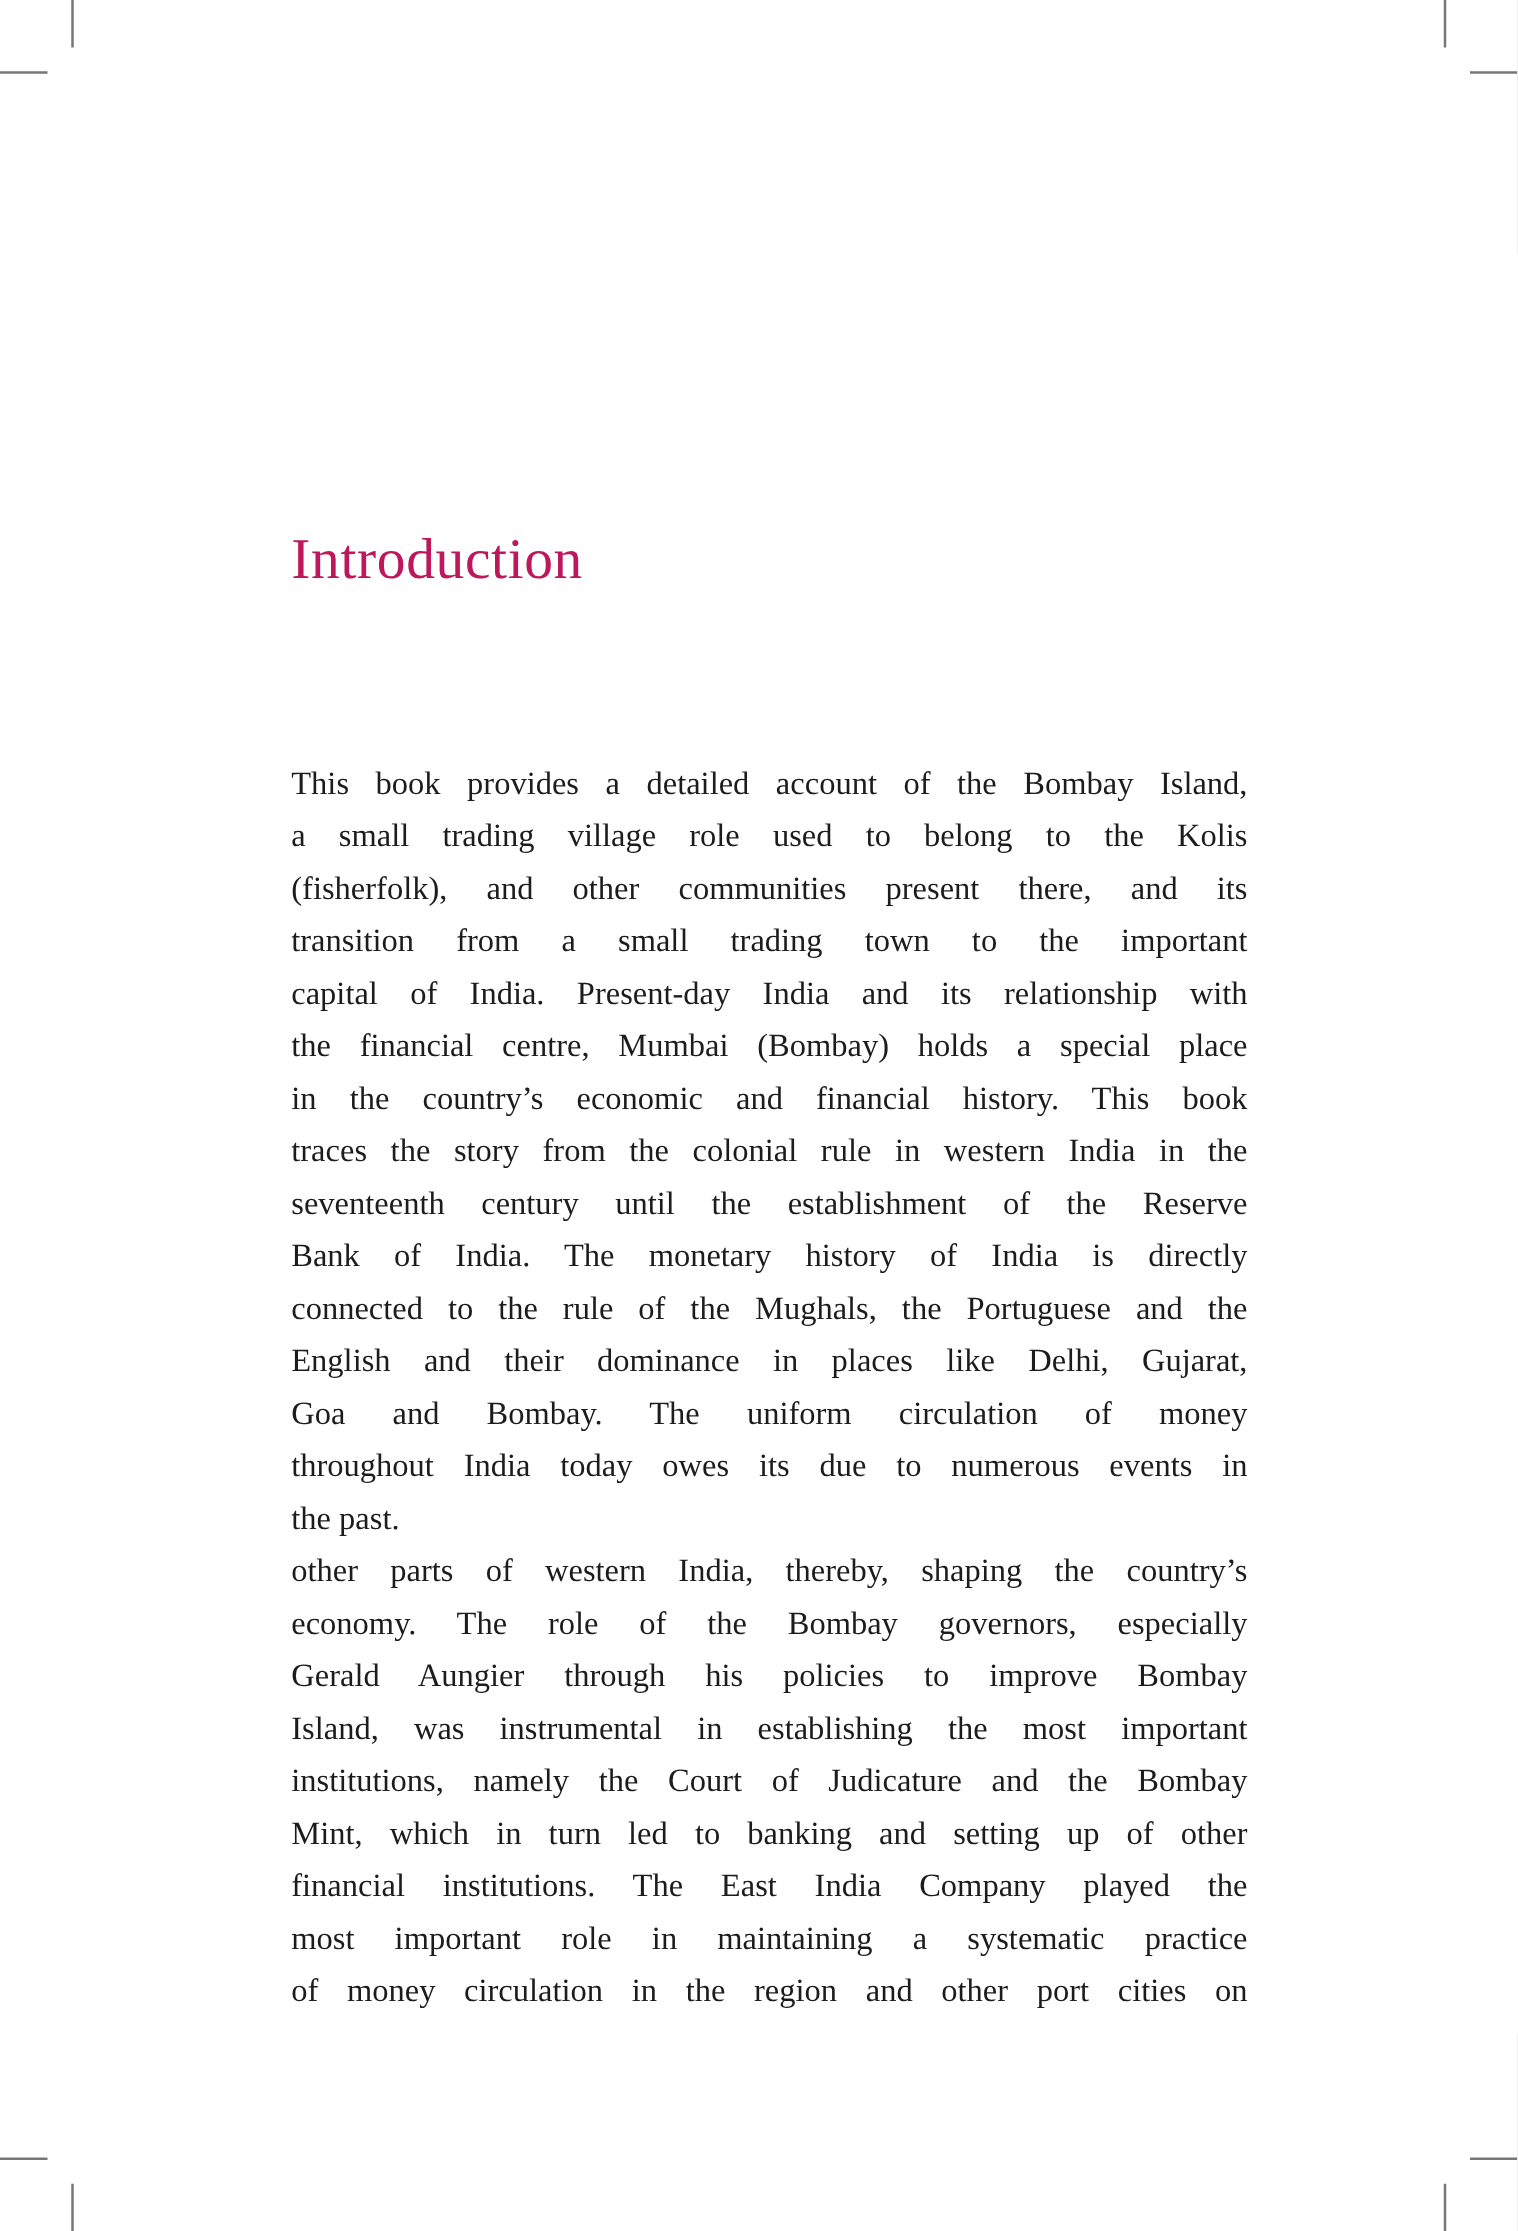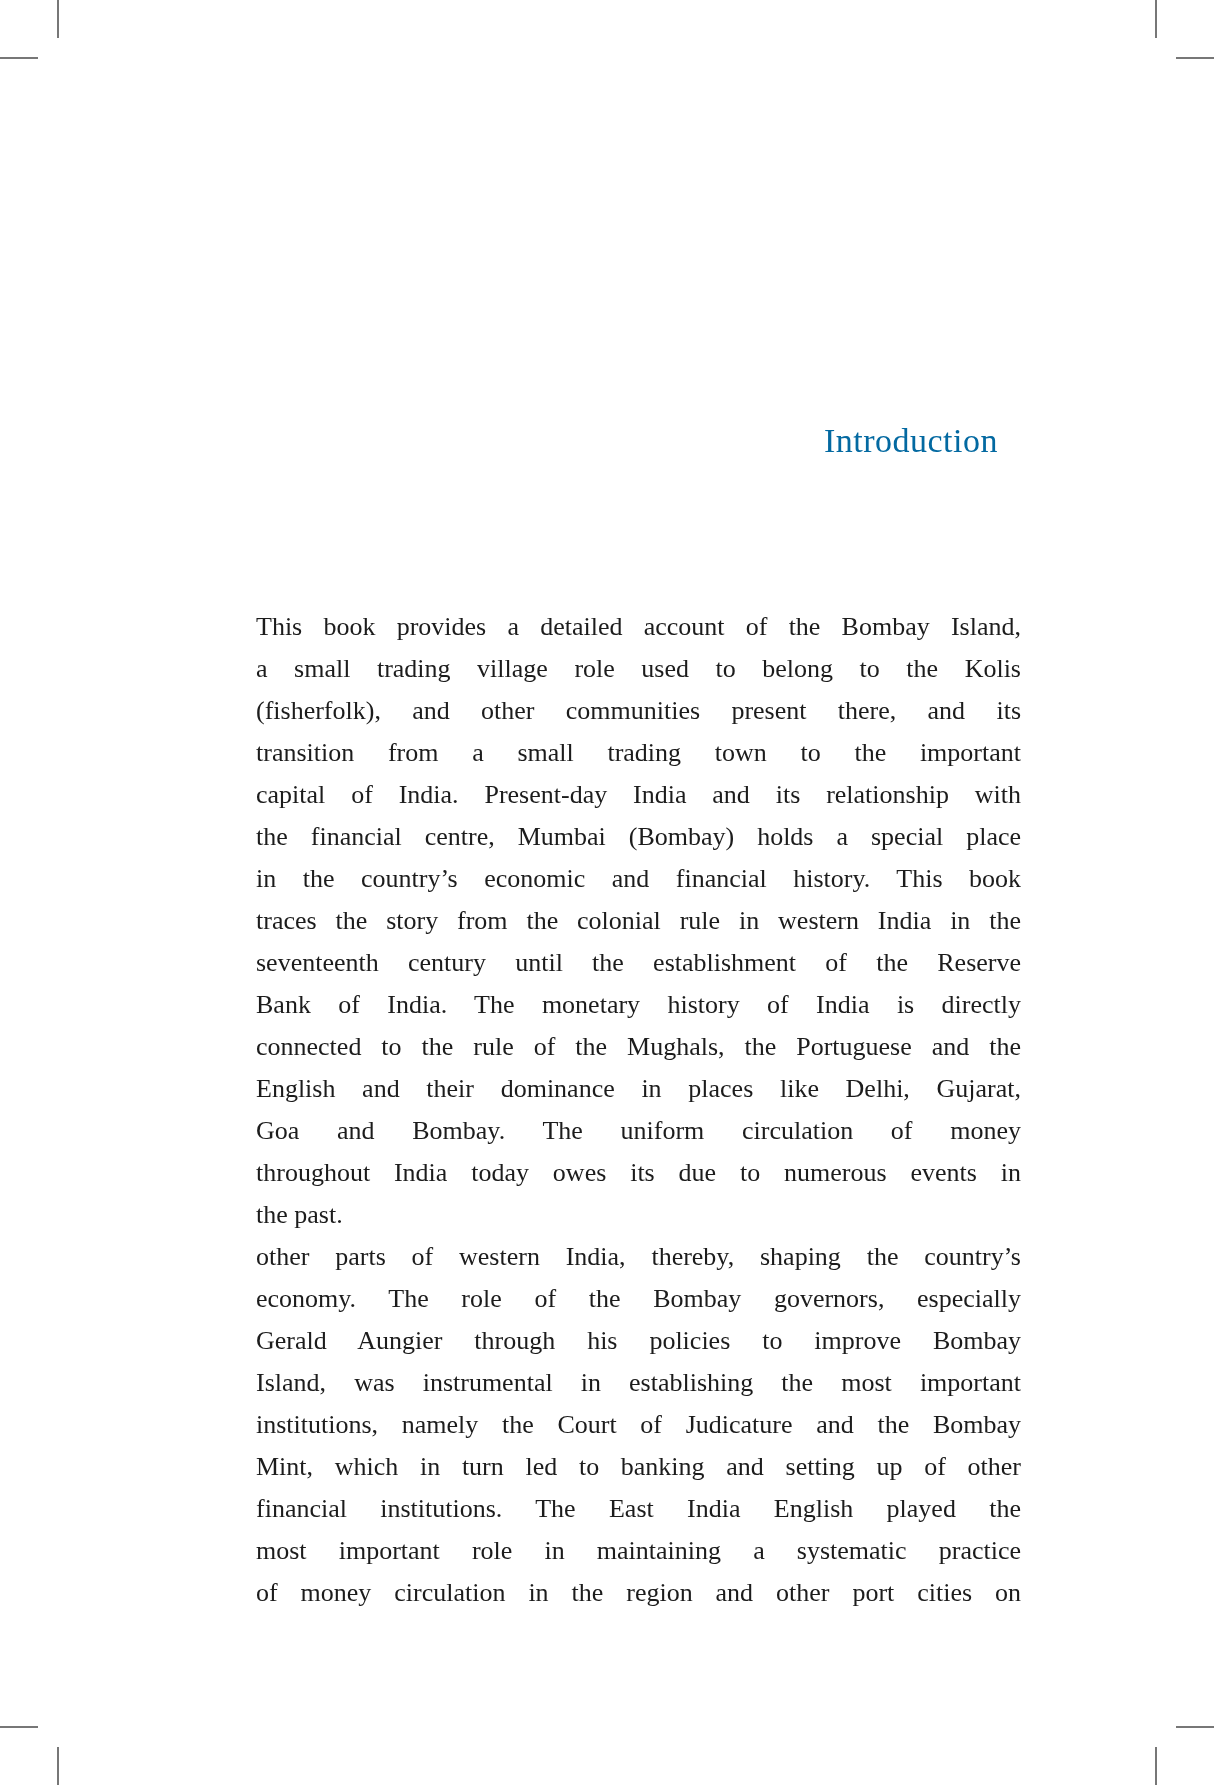--- a/index.html
+++ b/index.html
@@ -30,36 +30,35 @@
   .bl-h { left: 0;     top: 1726px; }
   .bl-v { left: 57px;  top: 1747px; }
   .br-h { left: 1176px; top: 1726px; }
   .br-v { left: 1155px; top: 1747px; }
 
   .chapter-title {
     position: absolute;
     left: 233px;
     width: 765px;
     top: 422px;
-    text-align: right;
-    font-size: 34px;
+    text-align: left;
+    font-size: 46px;
     line-height: 1.1;
     font-weight: 400;
     letter-spacing: 0.5px;
-    color: #0369a1;
+    color: #be185d;
   }
   .text-block {
     position: absolute;
     left: 233px;
     top: 606px;
     width: 765px;
     font-size: 26px;
     line-height: 42px;
     color: #1c1c1c;
-    margin-left: 23px;
   }
   .line {
     text-align: justify;
     text-align-last: justify;
     height: 42px;
     overflow: hidden;
   }
   .line.para-end {
     text-align-last: left;
   }
@@ -99,18 +98,18 @@
     <div class="line">Goa and Bombay. The uniform circulation of money</div>
     <div class="line">throughout India today owes its due to numerous events in</div>
     <div class="line para-end">the past.</div>
 
     <div class="line">other parts of western India, thereby, shaping the country’s</div>
     <div class="line">economy. The role of the Bombay governors, especially</div>
     <div class="line">Gerald Aungier through his policies to improve Bombay</div>
     <div class="line">Island, was instrumental in establishing the most important</div>
     <div class="line">institutions, namely the Court of Judicature and the Bombay</div>
     <div class="line">Mint, which in turn led to banking and setting up of other</div>
-    <div class="line">financial institutions. The East India English played the</div>
+    <div class="line">financial institutions. The East India Company played the</div>
     <div class="line">most important role in maintaining a systematic practice</div>
     <div class="line">of money circulation in the region and other port cities on</div>
   </div>
 
 </div>
 
 </body></html>

